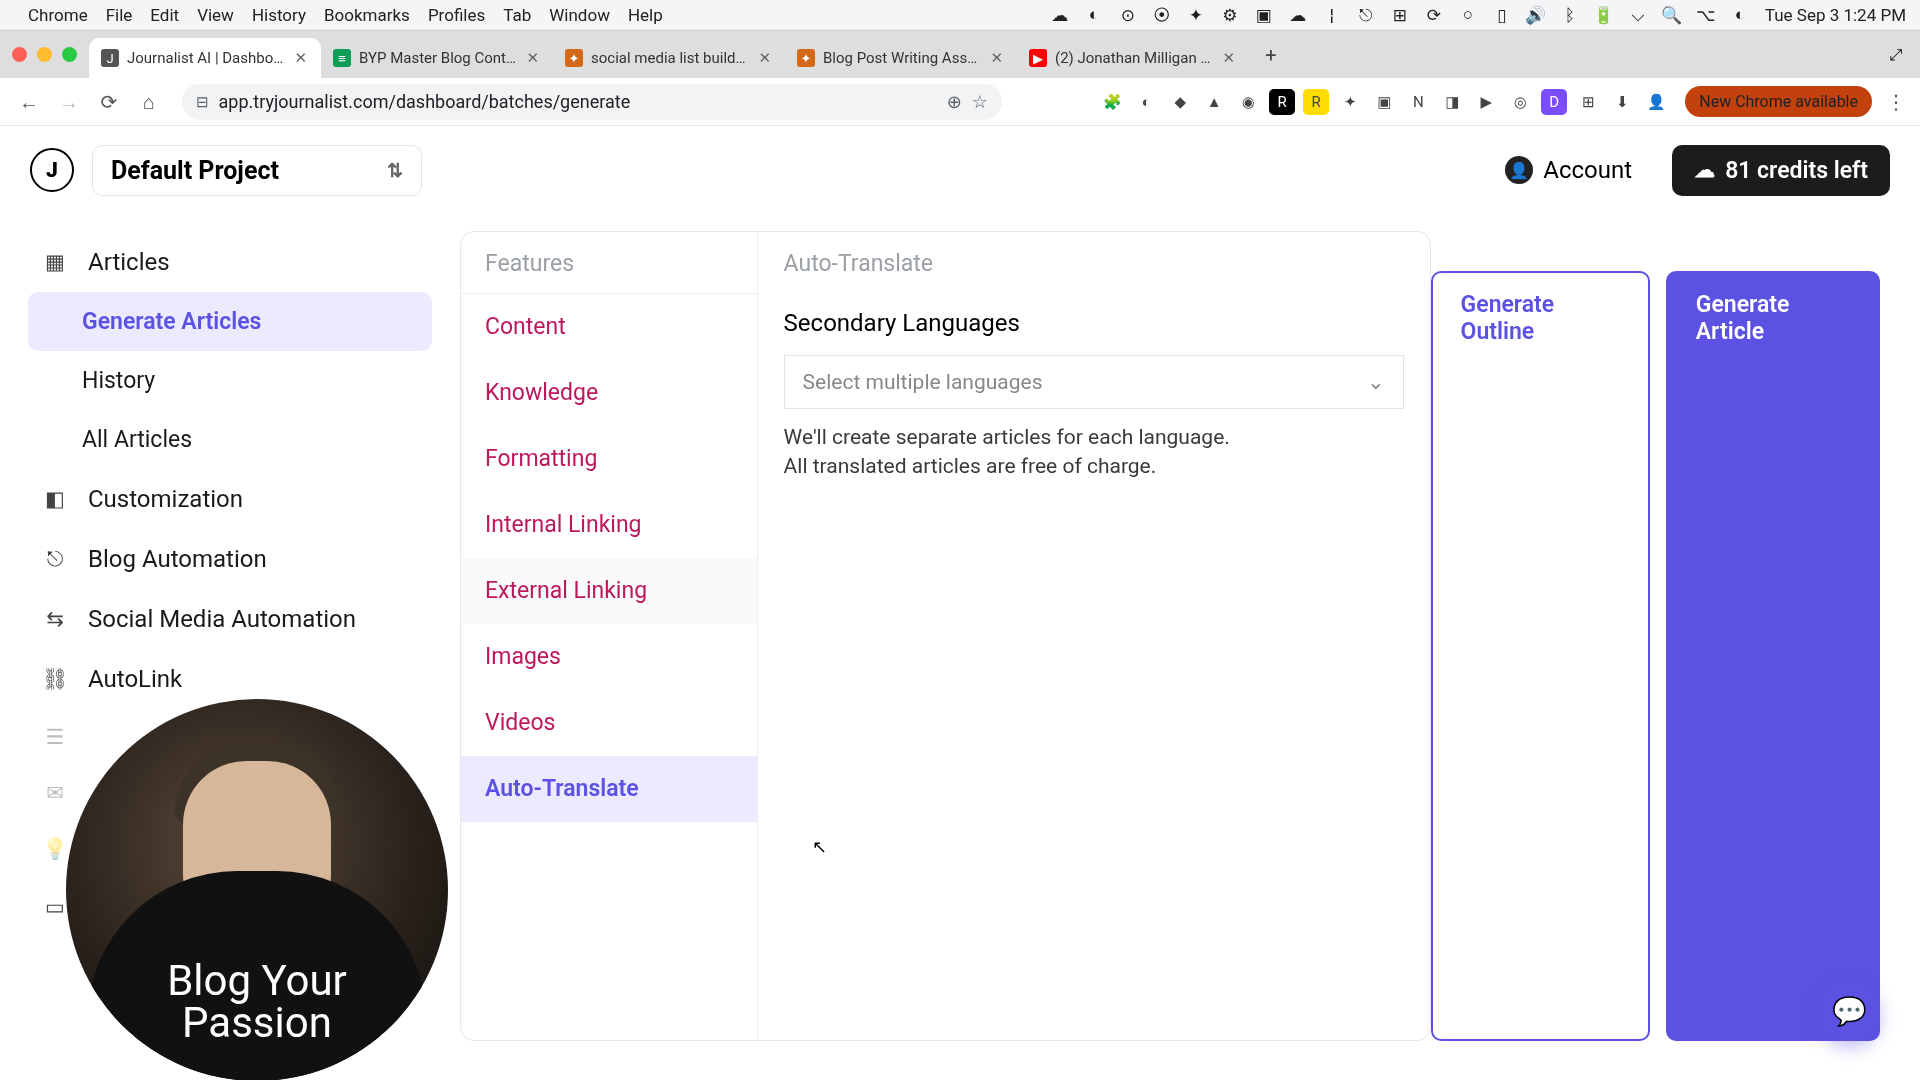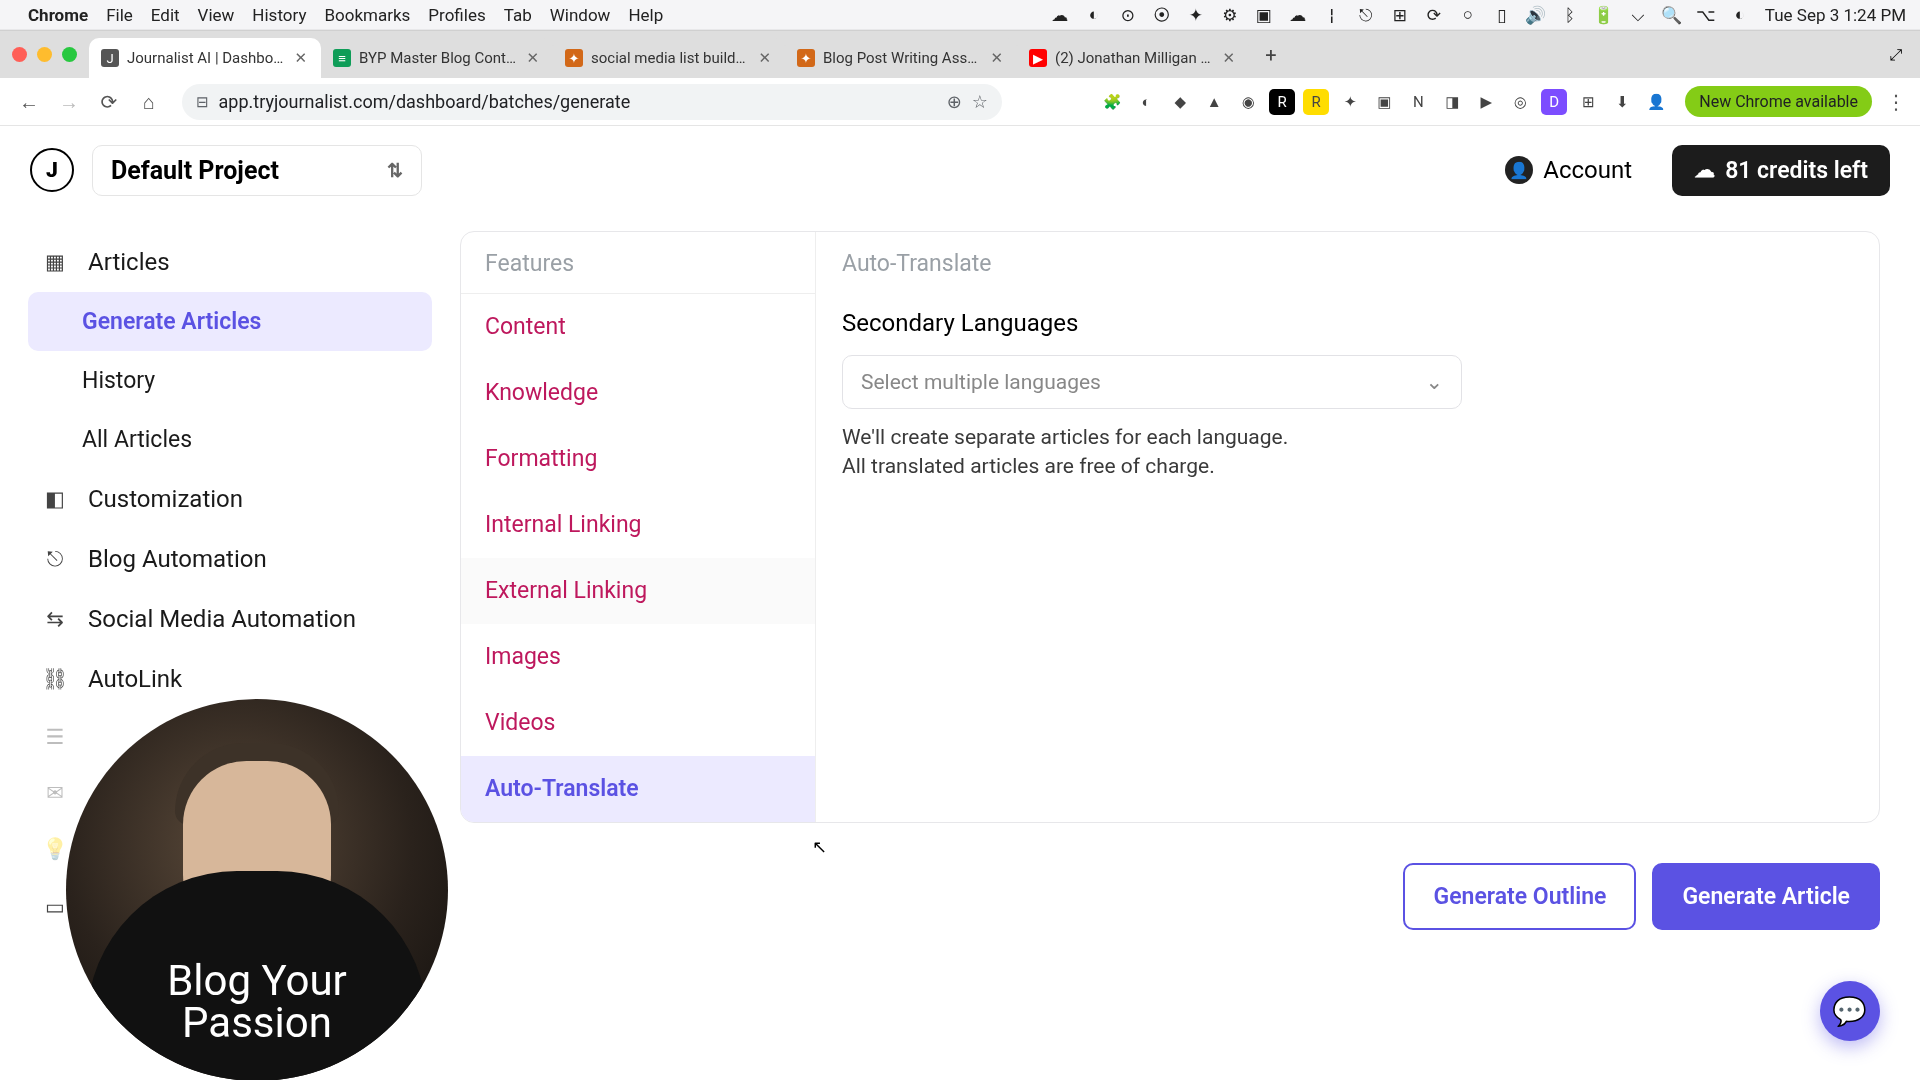--- a/index.html
+++ b/index.html
@@ -1,21 +1,21 @@
 <!DOCTYPE html>
 <html><head>
 <meta charset="utf-8">
 <style>
 *{margin:0;padding:0;box-sizing:border-box;font-family:-apple-system,BlinkMacSystemFont,"Segoe UI",Roboto,sans-serif;-webkit-font-smoothing:antialiased}
 body{width:1920px;height:1080px;background:#f5f5f7;overflow:hidden;position:relative}
 
 
 .menubar{height:30px;background:rgba(245,245,247,.98);display:flex;align-items:center;padding:0 14px;font-size:17px;color:#222;border-bottom:1px solid rgba(0,0,0,.05)}
 .menubar .apple{font-size:20px;margin-right:14px}
-.menubar .appname{font-weight:700;margin-right:18px}
+.menubar .appname{font-weight:400;margin-right:18px}
 .menubar .m{margin-right:18px;cursor:default}
 .menubar .spacer{flex:1}
 .menubar .ric{width:22px;height:22px;display:inline-flex;align-items:center;justify-content:center;margin-left:12px;font-size:17px;color:#222}
 .menubar .clock{margin-left:14px;font-size:17px}
 
 
 .chrome{border-top:1px solid #d0d0d0}
 .tabbar{height:47px;background:#dedede;display:flex;align-items:flex-end;padding-left:12px}
 .traffic{display:flex;gap:10px;align-self:center;margin-right:12px}
 .traffic span{width:15px;height:15px;border-radius:50%}
@@ -31,21 +31,21 @@
 
 .toolbar{height:48px;background:#fff;border-bottom:1px solid #e5e5e5;display:flex;align-items:center;padding:0 14px;gap:10px}
 .toolbar .navbtn{width:30px;height:30px;display:flex;align-items:center;justify-content:center;color:#555;font-size:20px;cursor:pointer}
 .toolbar .navbtn.dis{color:#bbb}
 .omnibox{flex:0 0 820px;height:36px;background:#f1f3f4;border-radius:18px;display:flex;align-items:center;padding:0 14px;margin:0 8px;color:#202124;font-size:18px;gap:10px}
 .omnibox .lock{font-size:15px;color:#5f6368}
 .omnibox .url{flex:1}
 .omnibox .z,.omnibox .star{color:#5f6368;font-size:18px}
 .toolbar .extrow{display:flex;gap:8px;margin-left:auto;align-items:center}
 .toolbar .ext{width:26px;height:26px;border-radius:5px;display:flex;align-items:center;justify-content:center;font-size:15px;color:#444}
-.toolbar .newchrome{background:#84cc16;border-radius:16px;padding:6px 14px;font-size:16px;color:#202124;margin-left:8px}
+.toolbar .newchrome{background:#c2410c;border-radius:16px;padding:6px 14px;font-size:16px;color:#202124;margin-left:8px}
 .toolbar .dots{font-size:20px;color:#555;margin-left:6px}
 
 
 .app{background:#fff;height:calc(1080px - 30px - 47px - 48px);display:flex;flex-direction:column}
 .apphdr{height:88px;display:flex;align-items:center;padding:0 30px;gap:18px}
 .logo{width:44px;height:44px;border-radius:50%;border:2px solid #000;display:flex;align-items:center;justify-content:center;font-weight:900;font-size:21px}
 .projectsel{display:flex;align-items:center;gap:12px;padding:10px 18px;border:1px solid #e5e5e5;border-radius:10px;font-size:25px;font-weight:700;cursor:pointer;width:330px;justify-content:space-between}
 .projectsel .chev{font-size:19px;color:#666}
 .apphdr .sp{flex:1}
 .account{display:flex;align-items:center;gap:10px;font-size:24px;cursor:pointer}
@@ -53,31 +53,31 @@
 .credits{margin-left:22px;background:#1c1c1c;color:#fff;border-radius:10px;padding:12px 22px;display:flex;align-items:center;gap:10px;font-size:23px;font-weight:600}
 .credits .ic{font-size:21px}
 
 .appbody{flex:1;display:flex;position:relative}
 .sidebar{width:460px;padding:18px 28px}
 .sitem{display:flex;align-items:center;gap:20px;padding:16px 14px;border-radius:10px;font-size:24px;color:#1a1a1a;cursor:pointer}
 .sitem.sub{padding-left:54px;font-size:23px}
 .sitem.active{background:#eceaff;color:#5b52e3;font-weight:600}
 .sitem .ic{width:26px;display:flex;justify-content:center;font-size:21px;color:#444}
 
-.main{flex:1;padding:17px 40px 40px 0;display:flex;flex-direction:column}
+.main{flex:1;padding:17px 40px 40px 0;display:flex;}
 .card{background:#fff;border:1px solid #e7e7ea;border-radius:14px;display:flex;overflow:hidden;margin-top:0}
 .features{width:355px;border-right:1px solid #eee}
 .fhdr{padding:18px 24px 16px;font-size:23px;color:#9aa0a6;border-bottom:1px solid #eee}
 .fitem{padding:19px 24px;font-size:23px;color:#be185d;cursor:pointer;border-bottom:1px solid transparent}
 .fitem.hov{background:#fafafa}
 .fitem.sel{background:#eceaff;color:#5b52e3;font-weight:600}
 .panel{flex:1;padding:0 26px 26px}
 .phdr{padding:18px 0 16px;font-size:23px;color:#9aa0a6}
 .ptitle{font-size:24px;font-weight:400;margin:16px 0 18px}
-.select{border:1px solid #e2e2e6;border-radius:10px;padding:14px 18px;font-size:21px;color:#888;display:flex;justify-content:space-between;align-items:center;cursor:pointer;width:620px}
+.select{border:1px solid #e2e2e6;border-radius:0;padding:14px 18px;font-size:21px;color:#888;display:flex;justify-content:space-between;align-items:center;cursor:pointer;width:620px}
 .helptxt{margin-top:14px;font-size:21px;color:#3a3a3a;line-height:1.4}
 
 .btnrow{display:flex;justify-content:flex-end;gap:16px;margin-top:40px}
 .btn{padding:18px 28px;border-radius:10px;font-size:23px;font-weight:600;cursor:pointer;border:2px solid #5b52e3}
 .btn.outline{background:#fff;color:#5b52e3}
 .btn.solid{background:#5b52e3;color:#fff}
 
 .webcam{position:absolute;left:66px;bottom:0;width:382px;height:382px;border-radius:50%;background:radial-gradient(circle at 45% 38%,#5b4a3a 0%,#2a221c 55%,#0e0c0a 100%);overflow:hidden;display:flex;align-items:flex-end;justify-content:center}
 .webcam .shirt{width:340px;height:210px;background:#111;border-radius:150px 150px 0 0;position:relative;display:flex;align-items:center;justify-content:center}
 .webcam .txt{color:#fff;font-family:"Brush Script MT",cursive;font-size:42px;text-align:center;line-height:1;transform:translateY(26px)}

